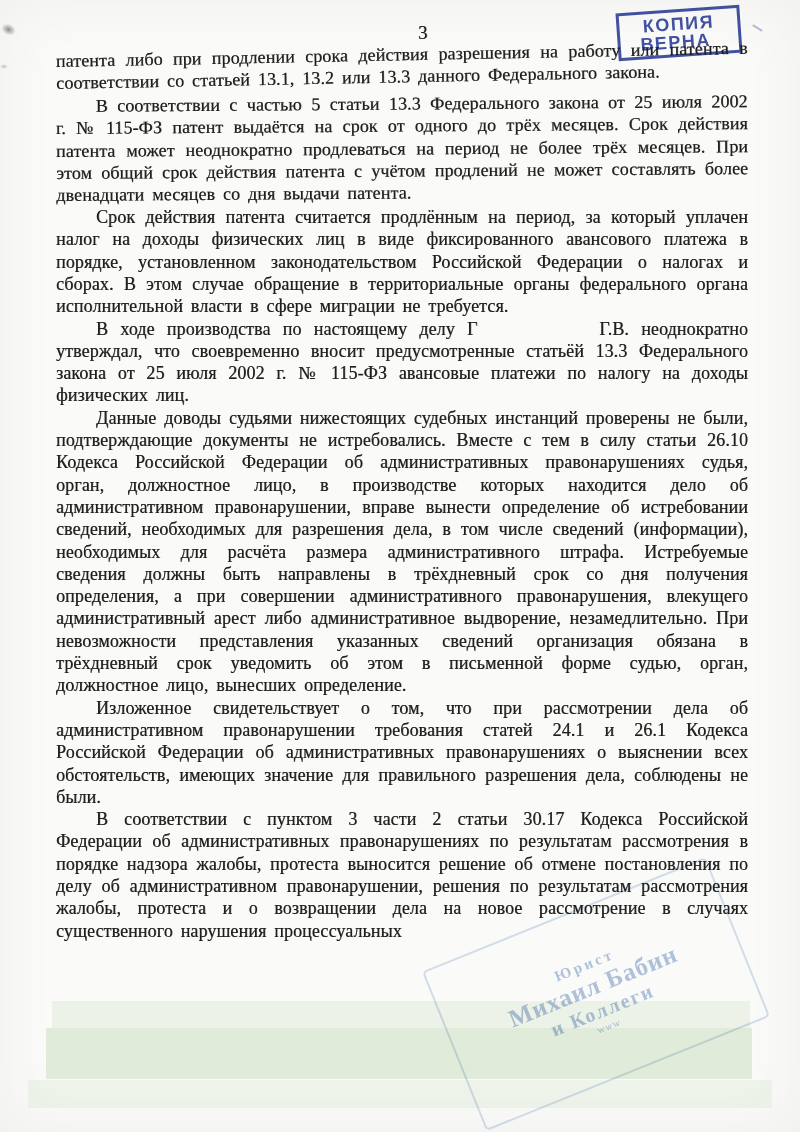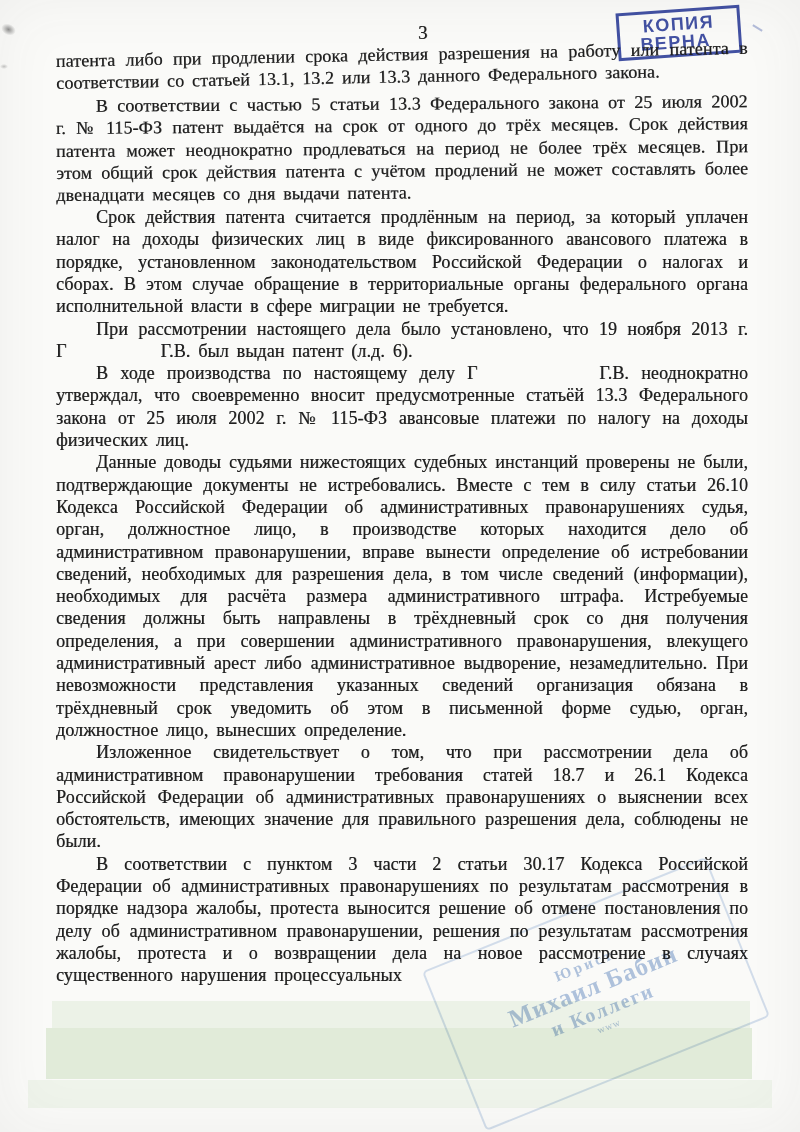--- a/index.html
+++ b/index.html
@@ -103,24 +103,23 @@
   <div class="stamp">
     <span class="l1">КОПИЯ</span>
     <span class="l2">ВЕРНА</span>
   </div>
   <div class="stamp-mark"></div>
 
   <div class="content">
     <p class="cont tilt-a">патента либо при продлении срока действия разрешения на работу или патента в соответствии со статьей 13.1, 13.2 или 13.3 данного Федерального закона.</p>
     <p class="tilt-b">В соответствии с частью 5 статьи 13.3 Федерального закона от 25 июля 2002 г. № 115-ФЗ патент выдаётся на срок от одного до трёх месяцев. Срок действия патента может неоднократно продлеваться на период не более трёх месяцев. При этом общий срок действия патента с учётом продлений не может составлять более двенадцати месяцев со дня выдачи патента.</p>
     <p>Срок действия патента считается продлённым на период, за который уплачен налог на доходы физических лиц в виде фиксированного авансового платежа в порядке, установленном законодательством Российской Федерации о налогах и сборах. В этом случае обращение в территориальные органы федерального органа исполнительной власти в сфере миграции не требуется.</p>
-    <p>При рассмотрении настоящего дела было установлено, что 19 ноября 2013 г. Г&nbsp;&nbsp;&nbsp;&nbsp;&nbsp;&nbsp;&nbsp;&nbsp;&nbsp;&nbsp;&nbsp;&nbsp;Г.В. был выдан патент (л.д. 6).</p>
     <p>В ходе производства по настоящему делу Г&nbsp;&nbsp;&nbsp;&nbsp;&nbsp;&nbsp;&nbsp;&nbsp;&nbsp;&nbsp;Г.В. неоднократно утверждал, что своевременно вносит предусмотренные статьёй 13.3 Федерального закона от 25 июля 2002 г. № 115-ФЗ авансовые платежи по налогу на доходы физических лиц.</p>
     <p>Данные доводы судьями нижестоящих судебных инстанций проверены не были, подтверждающие документы не истребовались. Вместе с тем в силу статьи 26.10 Кодекса Российской Федерации об административных правонарушениях судья, орган, должностное лицо, в производстве которых находится дело об административном правонарушении, вправе вынести определение об истребовании сведений, необходимых для разрешения дела, в том числе сведений (информации), необходимых для расчёта размера административного штрафа. Истребуемые сведения должны быть направлены в трёхдневный срок со дня получения определения, а при совершении административного правонарушения, влекущего административный арест либо административное выдворение, незамедлительно. При невозможности представления указанных сведений организация обязана в трёхдневный срок уведомить об этом в письменной форме судью, орган, должностное лицо, вынесших определение.</p>
-    <p>Изложенное свидетельствует о том, что при рассмотрении дела об административном правонарушении требования статей 18.7 и 26.1 Кодекса Российской Федерации об административных правонарушениях о выяснении всех обстоятельств, имеющих значение для правильного разрешения дела, соблюдены не были.</p>
+    <p>Изложенное свидетельствует о том, что при рассмотрении дела об административном правонарушении требования статей 24.1 и 26.1 Кодекса Российской Федерации об административных правонарушениях о выяснении всех обстоятельств, имеющих значение для правильного разрешения дела, соблюдены не были.</p>
     <p>В соответствии с пунктом 3 части 2 статьи 30.17 Кодекса Российской Федерации об административных правонарушениях по результатам рассмотрения в порядке надзора жалобы, протеста выносится решение об отмене постановления по делу об административном правонарушении, решения по результатам рассмотрения жалобы, протеста и о возвращении дела на новое рассмотрение в случаях существенного нарушения процессуальных</p>
   </div>
 
   <div class="tint tint1"></div>
   <div class="tint tint2"></div>
   <div class="tint tint3"></div>
 
   <div class="wm">
     <span class="w1">Юрист</span>
     <span class="w2">Михаил Бабин</span>

